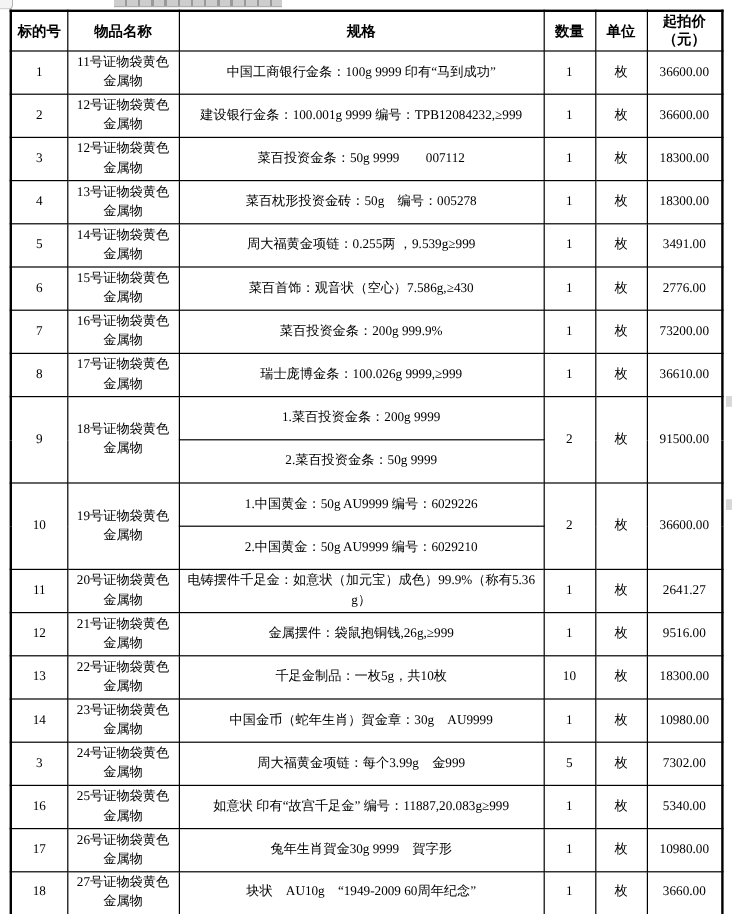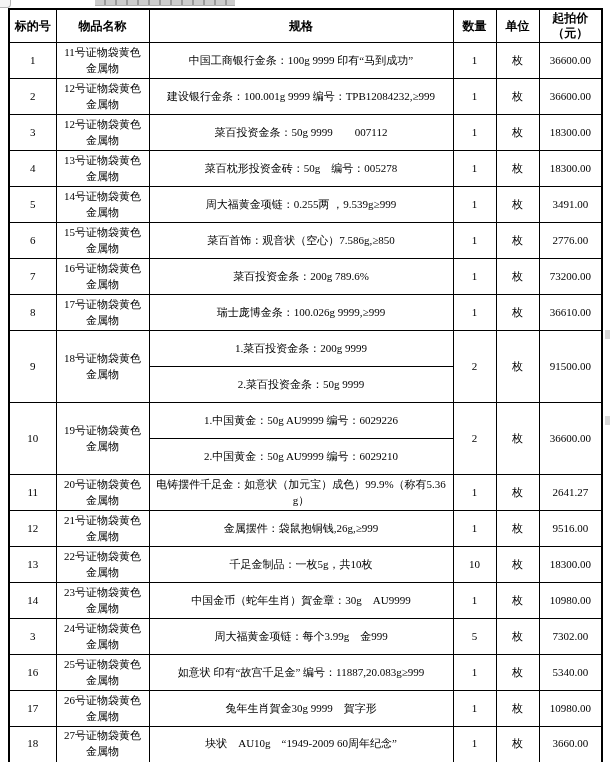--- a/index.html
+++ b/index.html
@@ -119,29 +119,29 @@
           <td>5</td>
           <td>14号证物袋黄色金属物</td>
           <td>周大福黄金项链：0.255两 ，9.539g≥999</td>
           <td>1</td>
           <td>枚</td>
           <td>3491.00</td>
         </tr>
         <tr class="body-row">
           <td>6</td>
           <td>15号证物袋黄色金属物</td>
-          <td>菜百首饰：观音状（空心）7.586g,≥850</td>
+          <td>菜百首饰：观音状（空心）7.586g,≥430</td>
           <td>1</td>
           <td>枚</td>
           <td>2776.00</td>
         </tr>
         <tr class="body-row">
           <td>7</td>
           <td>16号证物袋黄色金属物</td>
-          <td>菜百投资金条：200g 789.6%</td>
+          <td>菜百投资金条：200g 999.9%</td>
           <td>1</td>
           <td>枚</td>
           <td>73200.00</td>
         </tr>
         <tr class="body-row">
           <td>8</td>
           <td>17号证物袋黄色金属物</td>
           <td>瑞士庞博金条：100.026g 9999,≥999</td>
           <td>1</td>
           <td>枚</td>

